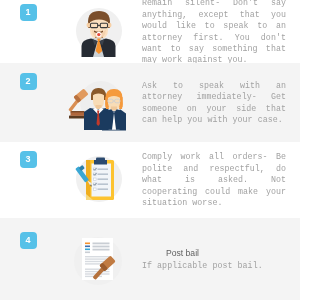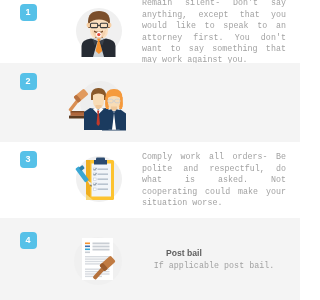--- a/index.html
+++ b/index.html
@@ -102,24 +102,24 @@
   }
   .desc {
     font-size: 8.3px;
     line-height: 11.4px;
     color: #a2a2a2;
     text-align: justify;
     text-justify: inter-word;
     letter-spacing: 0.05px;
     font-family: Liberation Mono, monospace;
   }
-  .desc.left { text-align: center; }
+  .desc.left { text-align: left; }
   .heading {
     font-size: 8.6px;
-    font-weight: bold;
+    font-weight: normal;
     color: #5f5f5f;
     line-height: 12px;
     margin-bottom: 1px;
     padding-left: 24px;
   }
 </style>
 </head>
 <body>
 
 <div class="infographic">
@@ -208,20 +208,23 @@
           <rect x="46.6" y="26.2" width="5.4" height="3.6" rx="1.6" fill="none" stroke="#cfcfcf" stroke-width="0.9"></rect>
           <rect x="45.1" y="27.6" width="1.6" height="0.8" fill="#cfcfcf"></rect>
 
           <path x="43" y="34" d="M43 33.5 l6 0 l0 4 -6 0 z" fill="#f0c99b"></path>
           <path d="M39.5 36.5 l6.5 2 l6.5 -2 l5.5 4 l0 17 l-24 0 l0 -17 z" fill="#1b3b5f"></path>
           <path d="M42.6 36.4 l3.4 3.2 l3.4 -3.2 l2.2 1.4 l0 19 l-11 0 l0 -19 z" fill="#ffffff"></path>
           <path d="M40 37.2 l3.2 -0.9 l2.8 3.4 l-2 17 l-6 0 l0 -17 z" fill="#1b3b5f"></path>
           <path d="M52 37.2 l-3.2 -0.9 l-2.8 3.4 l2 17 l6 0 l0 -17 z" fill="#1b3b5f"></path>
         </svg>
       </div>
+    </div>
+    <div class="text-cell">
+      <div class="desc">Ask to speak with an attorney immediately- Get someone on your side that can help you with your case.</div>
     </div>
   </div>
 
   <div class="step-row row-3">
     <div class="badge-cell">
       <div class="badge">3</div>
     </div>
     <div class="icon-cell">
       <div class="icon-wrap">
         <div class="icon-disc"></div>

